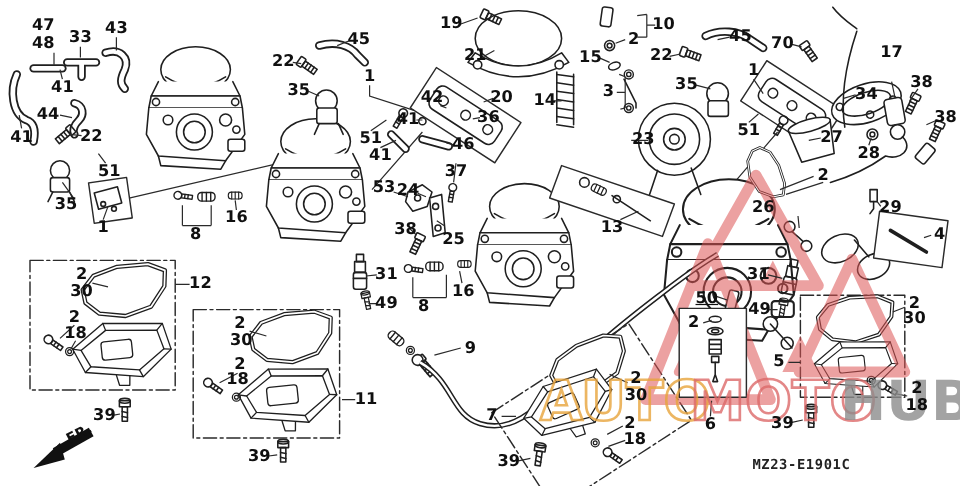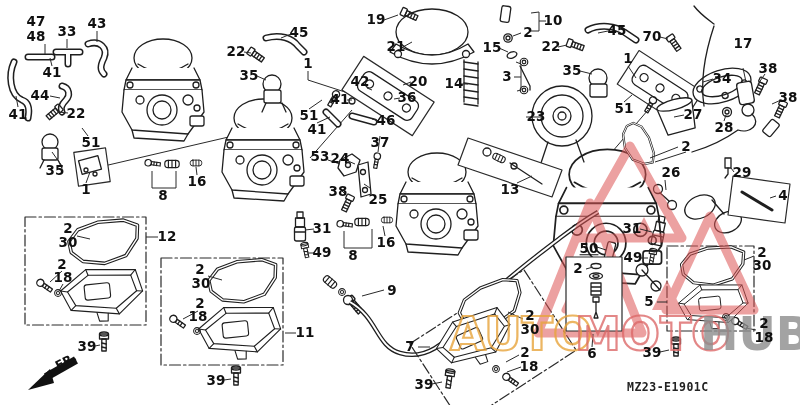--- a/index.html
+++ b/index.html
@@ -443,21 +443,21 @@
       <div class="plabel" style="left: 340px; top: 159px;">24</div>
       <div class="plabel" style="left: 338px; top: 192px;">38</div>
       <div class="plabel" style="left: 378px; top: 200px;">25</div>
       <div class="plabel" style="left: 322px; top: 229px;">31</div>
       <div class="plabel" style="left: 322px; top: 253px;">49</div>
       <div class="plabel" style="left: 353px; top: 256px;">8</div>
       <div class="plabel" style="left: 386px; top: 243px;">16</div>
       <div class="plabel" style="left: 392px; top: 291px;">9</div>
       <div class="plabel" style="left: 510px; top: 190px;">13</div>
       <div class="plabel" style="left: 686px; top: 147px;">2</div>
-      <div class="plabel" style="left: 671px; top: 173px;">26</div>
+      <div class="plabel" style="left: 636px; top: 173px;">26</div>
       <div class="plabel" style="left: 742px; top: 173px;">29</div>
       <div class="plabel" style="left: 783px; top: 196px;">4</div>
       <div class="plabel" style="left: 632px; top: 229px;">31</div>
       <div class="plabel" style="left: 589px; top: 249px; text-decoration: underline;">50</div>
       <div class="plabel" style="left: 633px; top: 258px;">49</div>
       <div class="plabel" style="left: 578px; top: 269px;">2</div>
       <div class="plabel" style="left: 592px; top: 354px;">6</div>
       <div class="plabel" style="left: 649px; top: 302px;">5</div>
       <div class="plabel" style="left: 762px; top: 253px;">2</div>
       <div class="plabel" style="left: 762px; top: 266px;">30</div>

